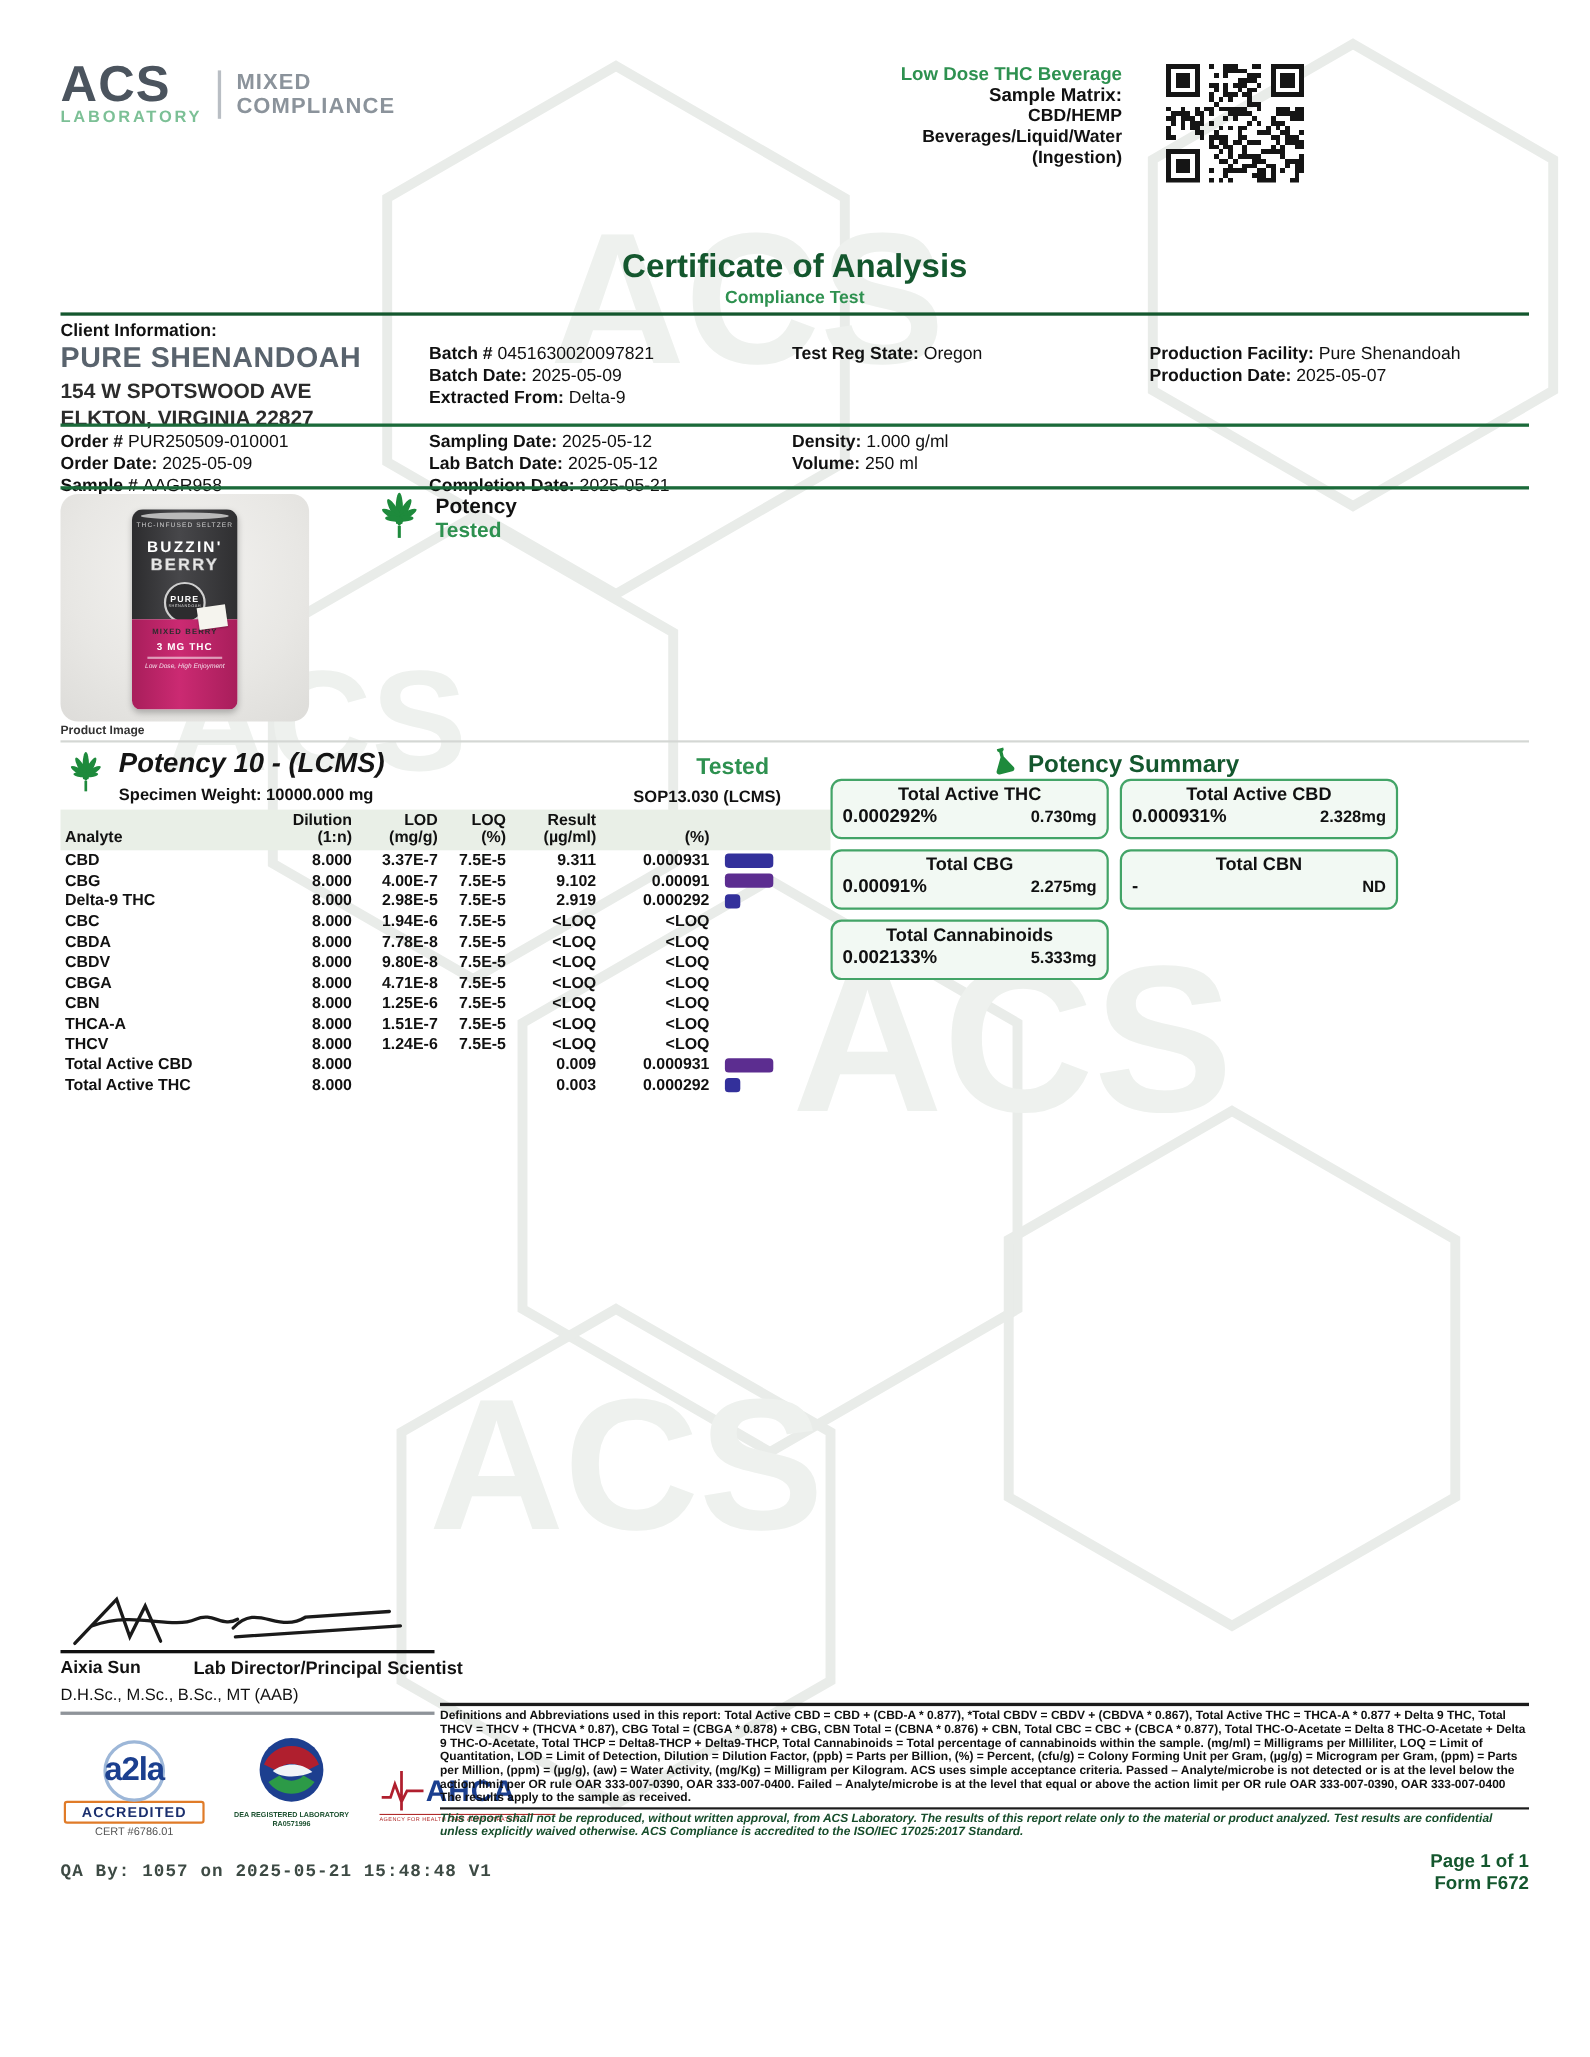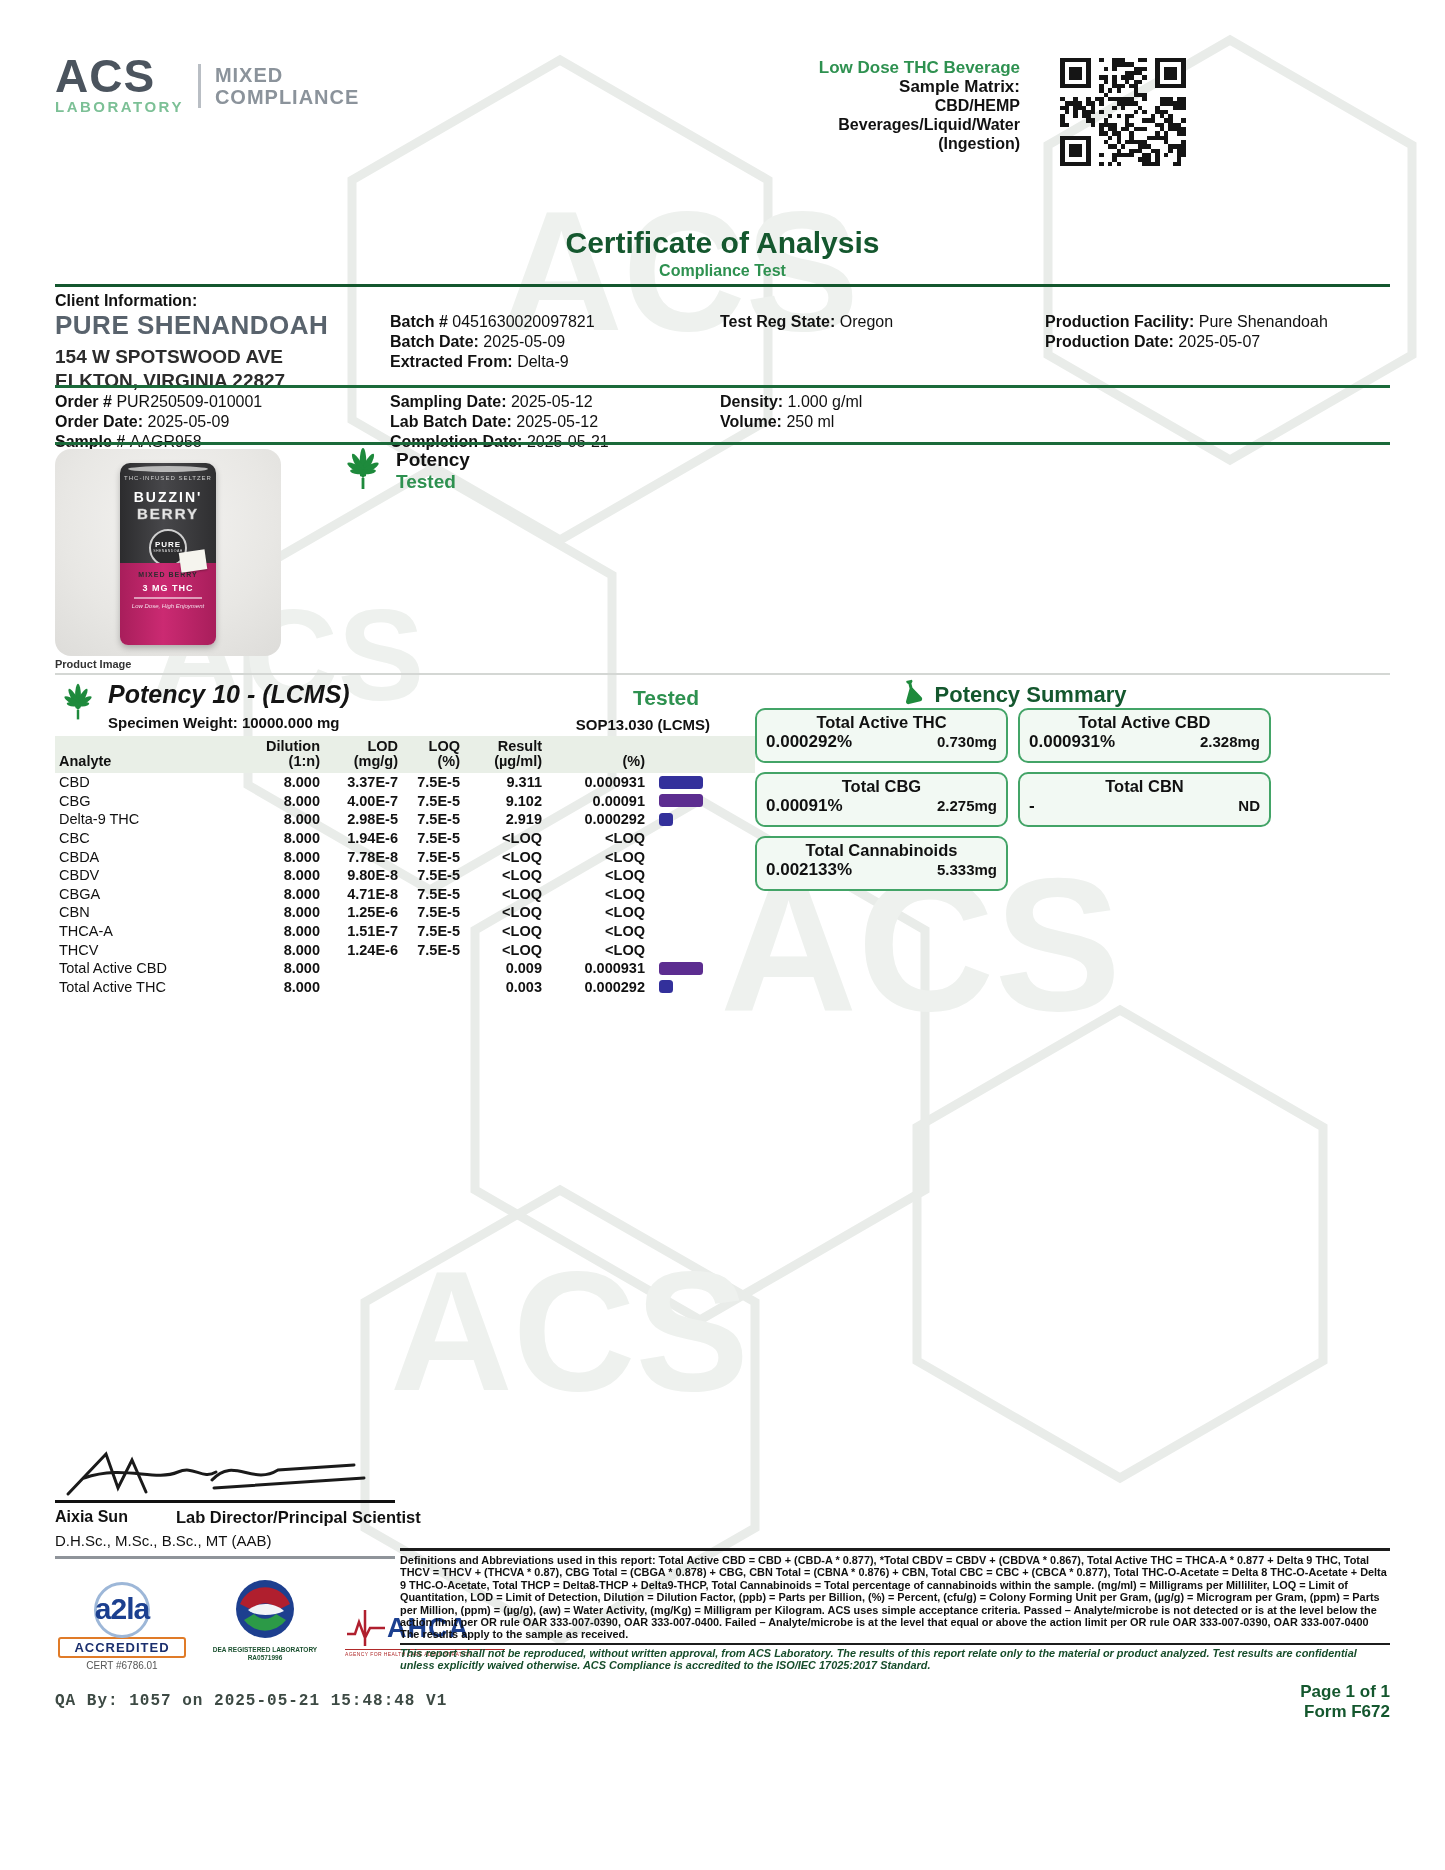--- a/index.html
+++ b/index.html
@@ -74,21 +74,21 @@
   .pot-spec{position:absolute;left:108px;top:714px;font-size:15px;font-weight:800;}
   .pot-sop{position:absolute;left:450px;top:716px;width:260px;text-align:right;font-size:15px;font-weight:800;}
   .leaf-lg{position:absolute;left:58px;top:682px;}
   .ptable{position:absolute;left:55px;top:736px;width:700px;}
   .thead,.trow{display:grid;grid-template-columns:185px 80px 78px 62px 82px 103px 110px;}
   .thead{background:#e9efe7;padding:3px 0 4px 0;}
   .hcell{font-size:14.5px;font-weight:700;line-height:15px;}
   .hc-analyte{text-align:left;padding-left:4px;display:flex;align-items:flex-end;}
   .hc-num{text-align:right;}
   .trow{height:18.6px;align-items:center;}
-  .c-analyte{font-size:14.5px;font-weight:400;padding-left:4px;}
+  .c-analyte{font-size:14.5px;font-weight:700;padding-left:4px;}
   .c-num{font-size:14.5px;font-weight:700;text-align:right;}
   .c-bar{padding-left:14px;}
   .bar{height:13px;border-radius:3.5px;}
 
   
   .sum-title{position:absolute;left:755px;top:678px;width:515px;display:flex;justify-content:center;align-items:center;gap:10px;
              font-size:22px;font-weight:800;color:#14572e;}
   .sum-grid{position:absolute;left:755px;top:708px;width:516px;display:grid;grid-template-columns:1fr 1fr;gap:9px 10px;}
   .sbox{border:2.5px solid #43a467;border-radius:10px;background:#f2f9f3;height:49px;padding:2px 0 0 0;}
   .sbox .st{text-align:center;font-size:16.5px;font-weight:800;line-height:20px;}

